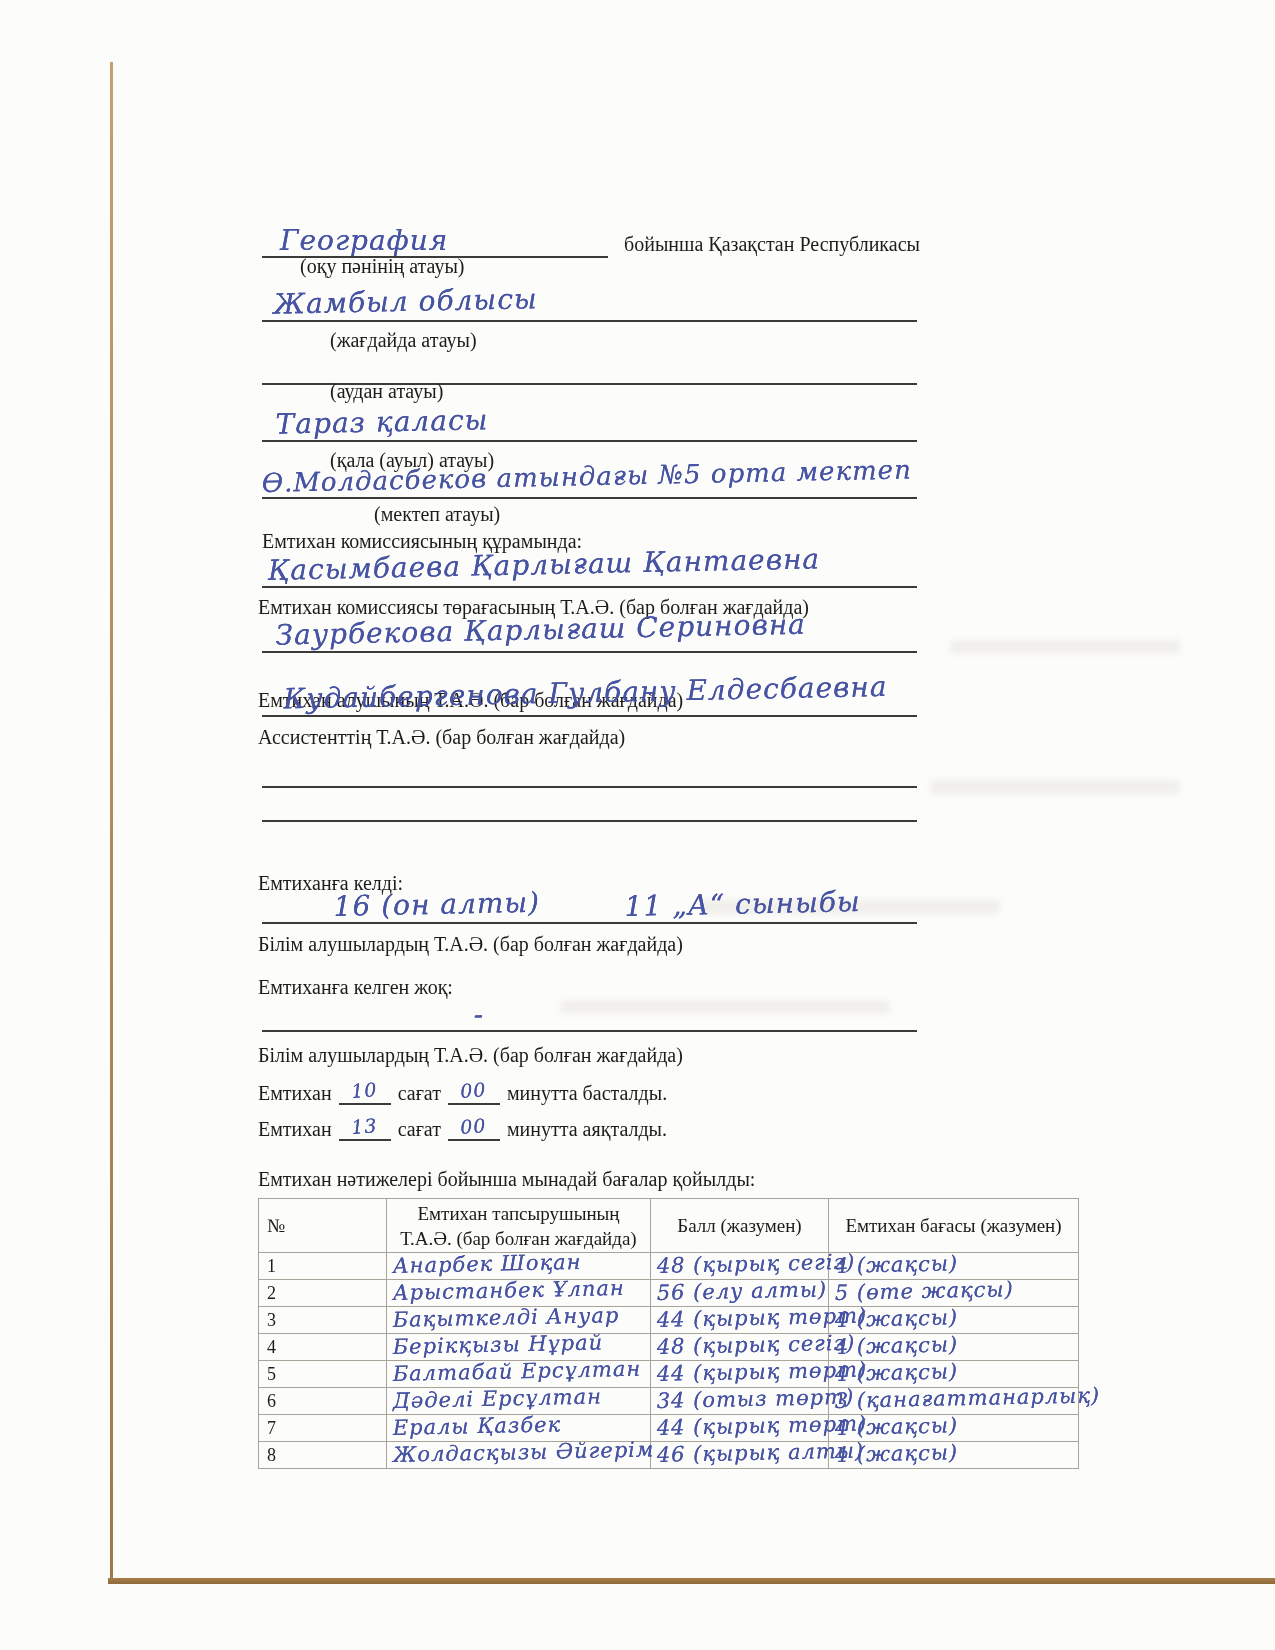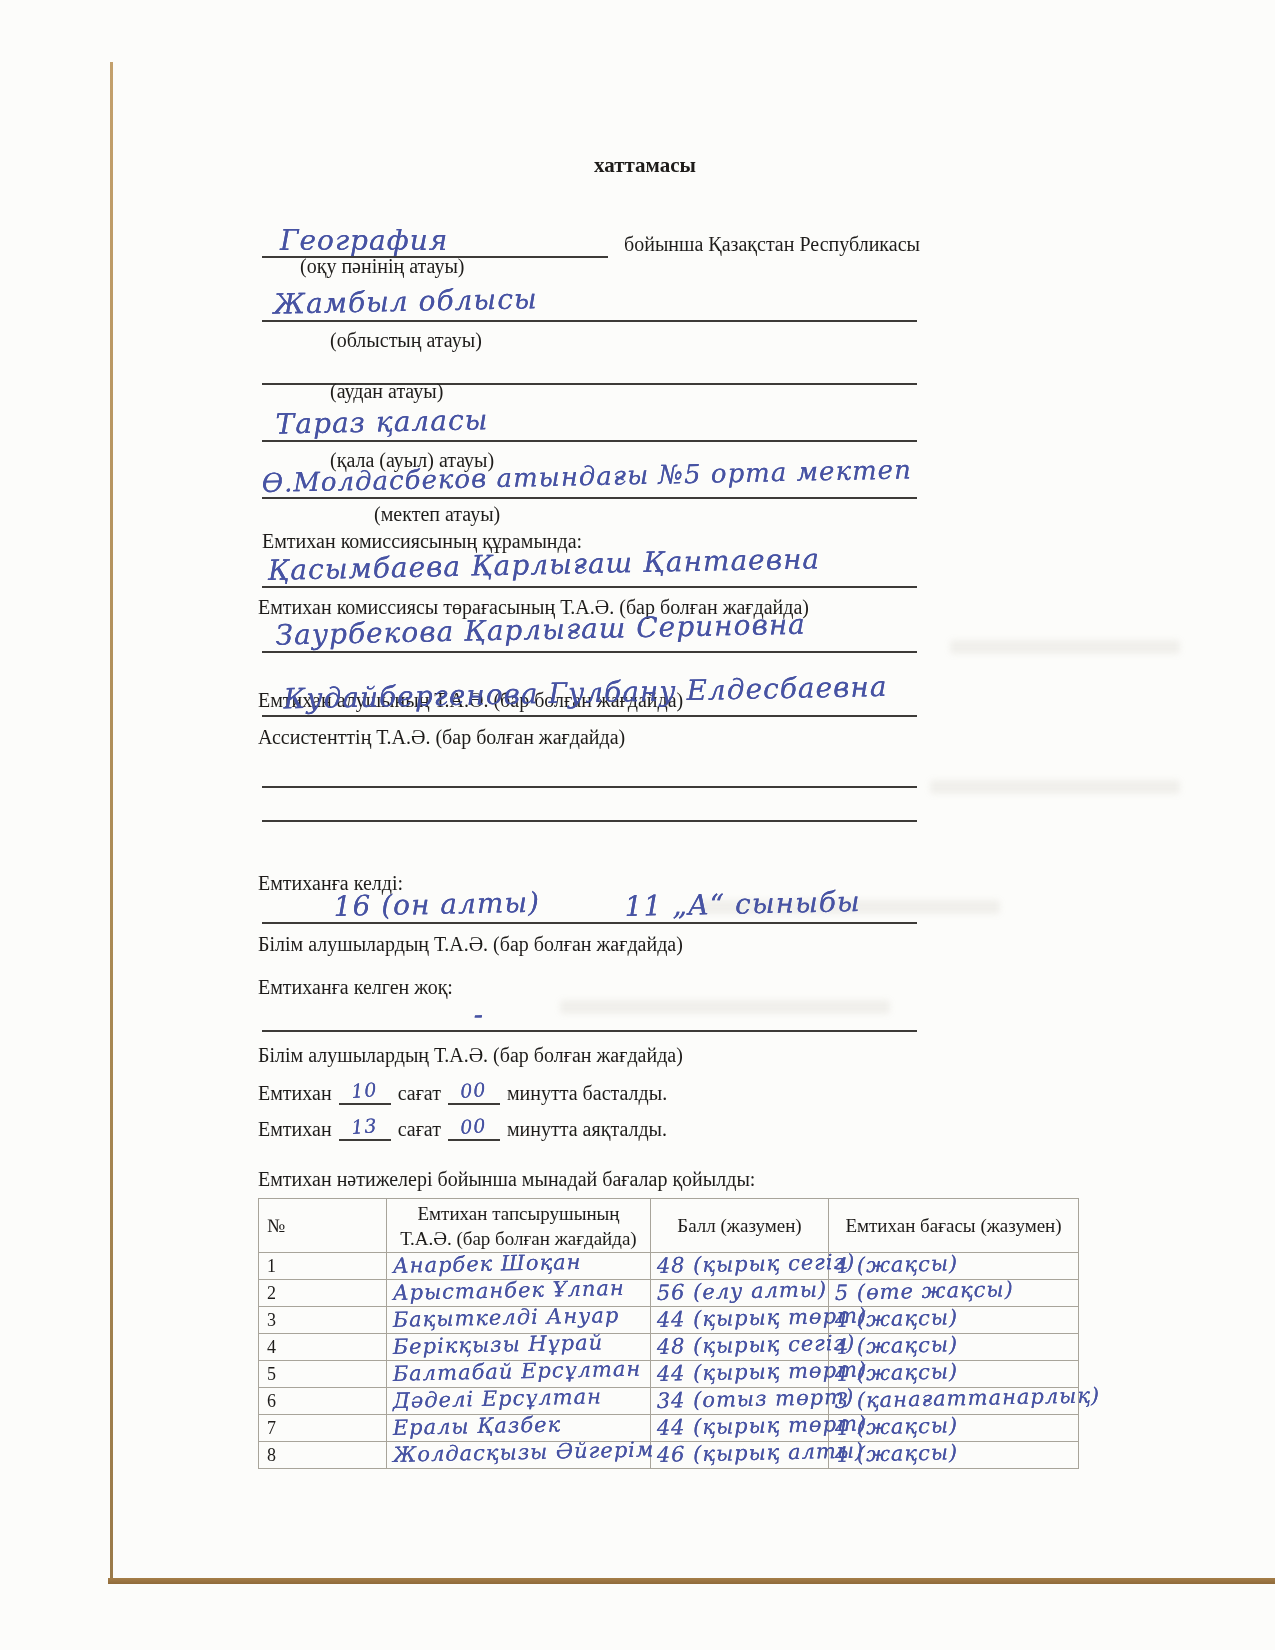--- a/index.html
+++ b/index.html
@@ -81,35 +81,34 @@
 <body>
 
 <div class="edge-left"></div>
 <div class="edge-bottom"></div>
 <div class="bleed b1"></div>
 <div class="bleed b2"></div>
 <div class="bleed b3"></div>
 <div class="bleed b4"></div>
 
 <div class="title">
-  <div>хаттамасы</div>
 </div>
 
 <div class="subject-row">
   <div class="subject-slot">
     <span class="hw big" style="padding-left:18px">География</span>
   </div>
   <span class="subject-suffix">бойынша Қазақстан Республикасы</span>
 </div>
 <div class="printed" style="left:300px; top:255px;">(оқу пәнінің атауы)</div>
 
 <div class="wline" style="left:262px; top:288px; width:655px; height:34px;">
   <span class="hw big" style="padding-left:12px">Жамбыл облысы</span>
 </div>
-<div class="printed" style="left:330px; top:329px;">(облыстың атауы)</div>
+<div class="printed" style="left:330px; top:329px;">(жағдайда атауы)</div>
 
 <div class="wline" style="left:262px; top:352px; width:655px; height:33px;"></div>
 <div class="printed" style="left:330px; top:380px;">(аудан атауы)</div>
 
 <div class="wline" style="left:262px; top:408px; width:655px; height:34px;">
   <span class="hw big" style="padding-left:14px">Тараз қаласы</span>
 </div>
 <div class="printed" style="left:330px; top:449px;">(қала (ауыл) атауы)</div>
 
 <div class="wline" style="left:262px; top:463px; width:655px; height:36px;">

